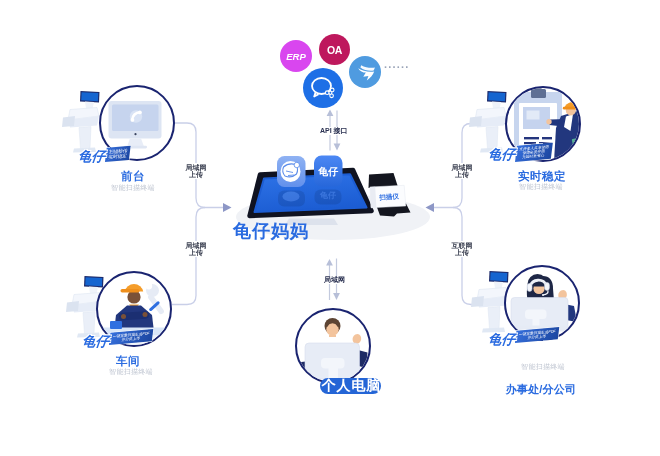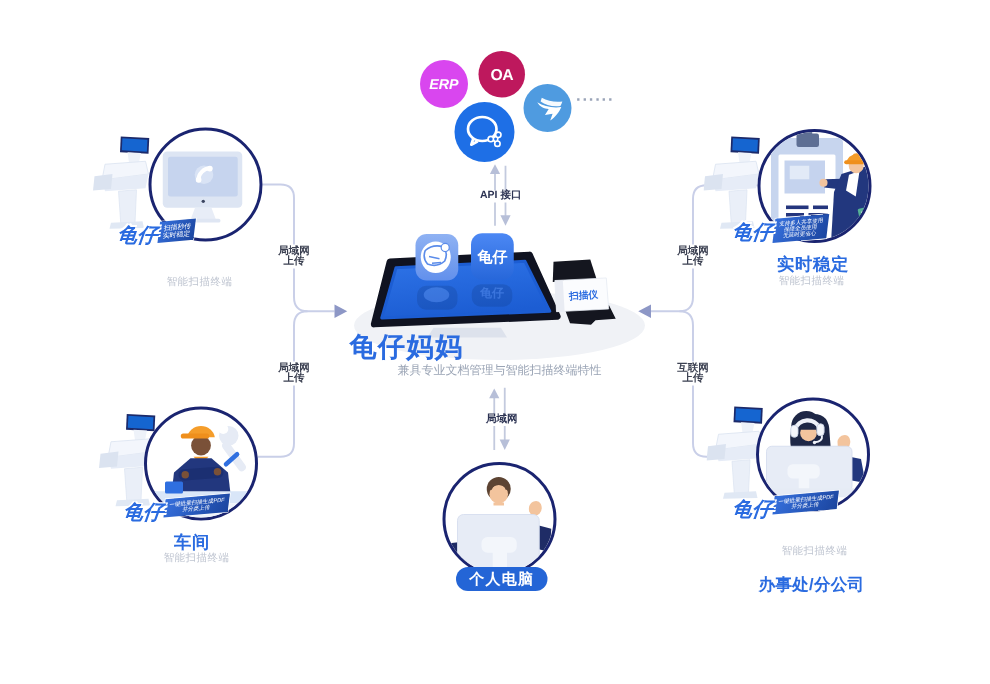--- a/index.html
+++ b/index.html
@@ -25,23 +25,23 @@
   .rl{font-size:4.6px;line-height:5.4px;white-space:nowrap;text-align:center;}
   .rl3{font-size:3.7px;line-height:4.3px;white-space:nowrap;text-align:center;}
   .net-label{position:absolute;width:30px;text-align:center;background:#fff;color:#3c4152;
              font-size:7px;line-height:7.2px;font-weight:bold;padding:1px 0;}
   .mid-label{position:absolute;text-align:center;background:#fff;color:#2b3252;
              font-size:7px;line-height:8px;font-weight:bold;padding:0 2px;white-space:nowrap;}
   .center-title{position:absolute;left:233px;top:219px;width:200px;text-align:left;color:#2a6be0;
                 font-size:18px;font-weight:bold;letter-spacing:1px;}
   .center-sub{position:absolute;left:233px;top:241px;width:200px;text-align:center;color:#9aa4b5;
               font-size:8px;letter-spacing:0px;}
-  .pc-pill{position:absolute;left:304px;top:378px;width:61px;height:15.5px;border-radius:9px;
-           background:#2465d6;color:#fff;font-size:10px;font-weight:bold;display:flex;
-           align-items:center;justify-content:center;letter-spacing:0.8px;}
+  .pc-pill{position:absolute;left:320px;top:378px;width:61px;height:15.5px;border-radius:9px;
+           background:#2465d6;color:#fff;font-size:14px;font-weight:bold;display:flex;
+           align-items:center;justify-content:flex-end;letter-spacing:0.8px;}
   .pc-sub{position:absolute;left:274px;top:397px;width:120px;text-align:center;color:#9ba1ad;
           font-size:8.5px;letter-spacing:0.8px;}
   .dots{position:absolute;left:384px;top:61px;color:#9aa4b8;font-size:11px;font-weight:bold;
         letter-spacing:0.6px;}
 </style>
 </head>
 <body>
 
 <div class="stage">
 
@@ -160,21 +160,20 @@
     <g>
       <polygon points="369,174.5 393.5,173 398,187 368.5,188" fill="#14161f"></polygon>
       <polygon points="376.5,206 406,203.5 410.5,212.5 397,213.5 394,216.5 380,215.5" fill="#14161f"></polygon>
       <polygon points="369.9,187 404.2,185.3 405.8,206 371,207.8" fill="#fbfcfe" stroke="#e4e9f1" stroke-width="0.5"></polygon>
       <polygon points="369.9,187 375.2,186.8 376.4,207.5 371,207.8" fill="#e9ecf3"></polygon>
       <text x="389" y="199" font-size="6.5" font-weight="bold" fill="#2a6be0" text-anchor="middle" transform="rotate(-4 389 196.5)">扫描仪</text>
     </g>
   </svg>
 
   <div class="center-title">龟仔妈妈</div>
-  <div class="center-sub">兼具专业文档管理与智能扫描终端特性</div>
 
   <svg class="abs" style="left:62px;top:90px" width="40" height="63" viewBox="0 0 40 63">
     <g>
     <polygon points="18.5,1 37.5,2 37,12.5 18,11.5" fill="#1c2a6a"></polygon>
     <polygon points="19.6,2.2 36.3,3.1 35.9,11.2 19.2,10.2" fill="#1565d0"></polygon>
     <polygon points="23,11.5 32,12 30.5,19 24,18.5" fill="#eef2f9"></polygon>
     <polygon points="8,19.5 35,17.5 37,26 6,30" fill="#f3f6fc" stroke="#dee5f2" stroke-width="0.6"></polygon>
     <polygon points="6,30 37,26 35,35.5 8,37.5" fill="#e6ecf7"></polygon>
     <polygon points="1,27.5 13,26 12,36 0,37" fill="#dbe3f0"></polygon>
     <polygon points="17,37.5 29,36.5 28,58.5 18.5,59" fill="#eaeff8" stroke="#dce4f1" stroke-width="0.5"></polygon>
@@ -365,20 +364,21 @@
     </div>
   </div>
   <div class="ribbon" style="left:488px;top:334px;">
     <span class="ribbon-brand">龟仔</span>
     <div class="ribbon-banner">
       <div class="rl3">一键批量扫描生成PDF</div>
       <div class="rl3">并分类上传</div>
     </div>
   </div>
 
+  <div class="node-title" style="left:53px;top:169px;">前台</div>
   <div class="node-sub" style="left:53px;top:182.5px;">智能扫描终端</div>
 
   <div class="node-title" style="left:462px;top:168.5px;">实时稳定</div>
   <div class="node-sub" style="left:461px;top:182px;">智能扫描终端</div>
 
   <div class="node-title" style="left:48px;top:353.5px;">车间</div>
   <div class="node-sub" style="left:51px;top:366.5px;">智能扫描终端</div>
 
   <div class="node-title" style="left:461px;top:348.5px;font-size:11px;letter-spacing:0.2px;margin-top:33px;">办事处/分公司</div>
   <div class="node-sub" style="left:463px;top:361.5px;">智能扫描终端</div>

